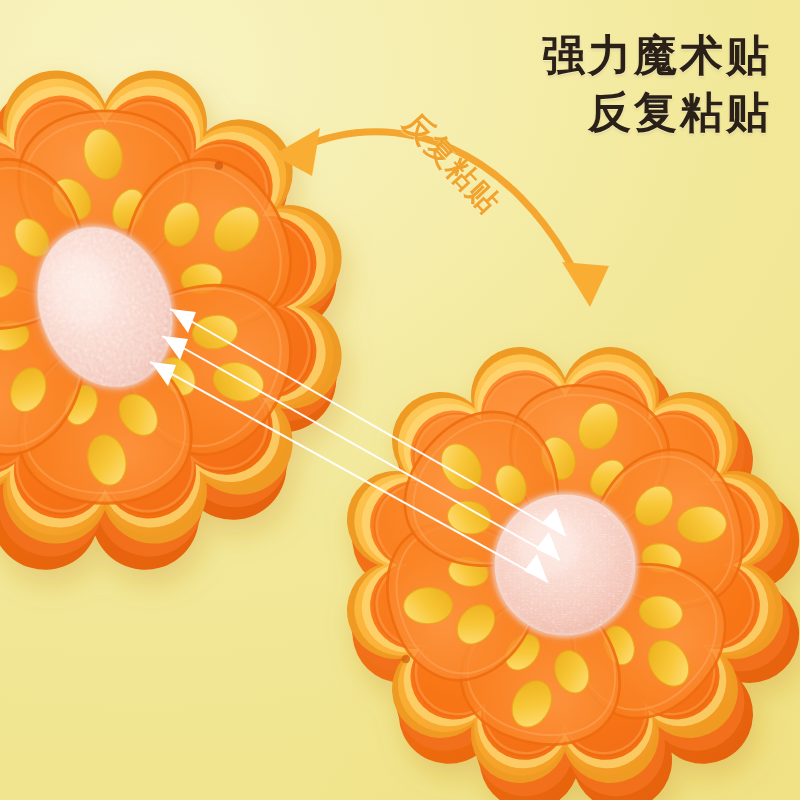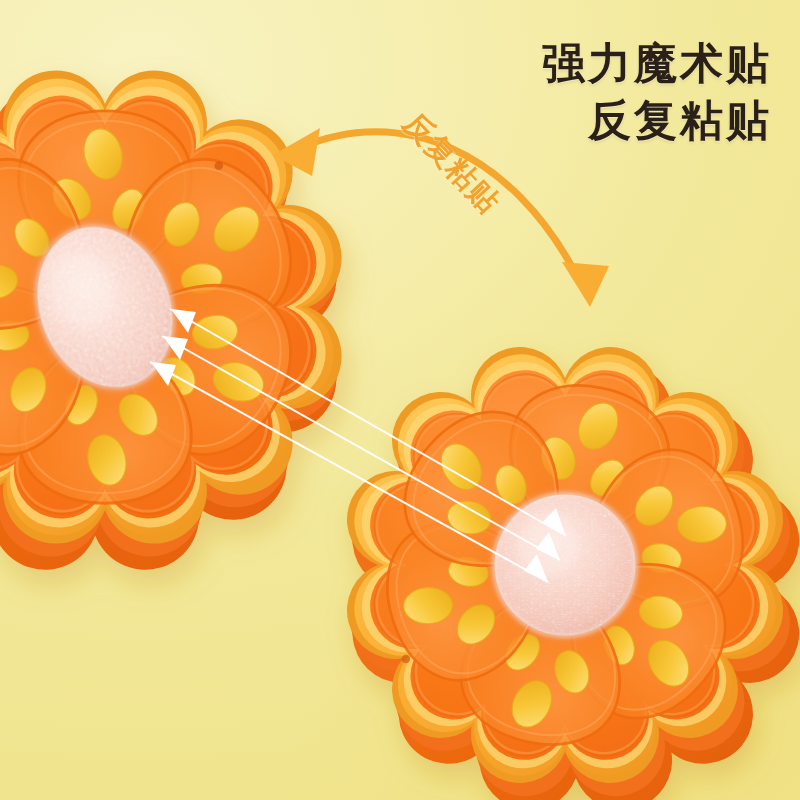--- a/index.html
+++ b/index.html
@@ -27,21 +27,21 @@
     position: absolute;
     inset: 0;
     background:
       radial-gradient(70% 55% at 88% 92%, rgba(240,222,120,0.55) 0%, rgba(240,222,120,0) 70%);
   }
 
   
   .headline {
     position: absolute;
     right: 28px;
-    top: 35px;
+    top: 27px;
     text-align: right;
     z-index: 40;
   }
   .headline .hl {
     display: block;
     font-size: 43px;
     line-height: 1.32;
     font-weight: bold;
     color: #2a2018;
     letter-spacing: 3px;

